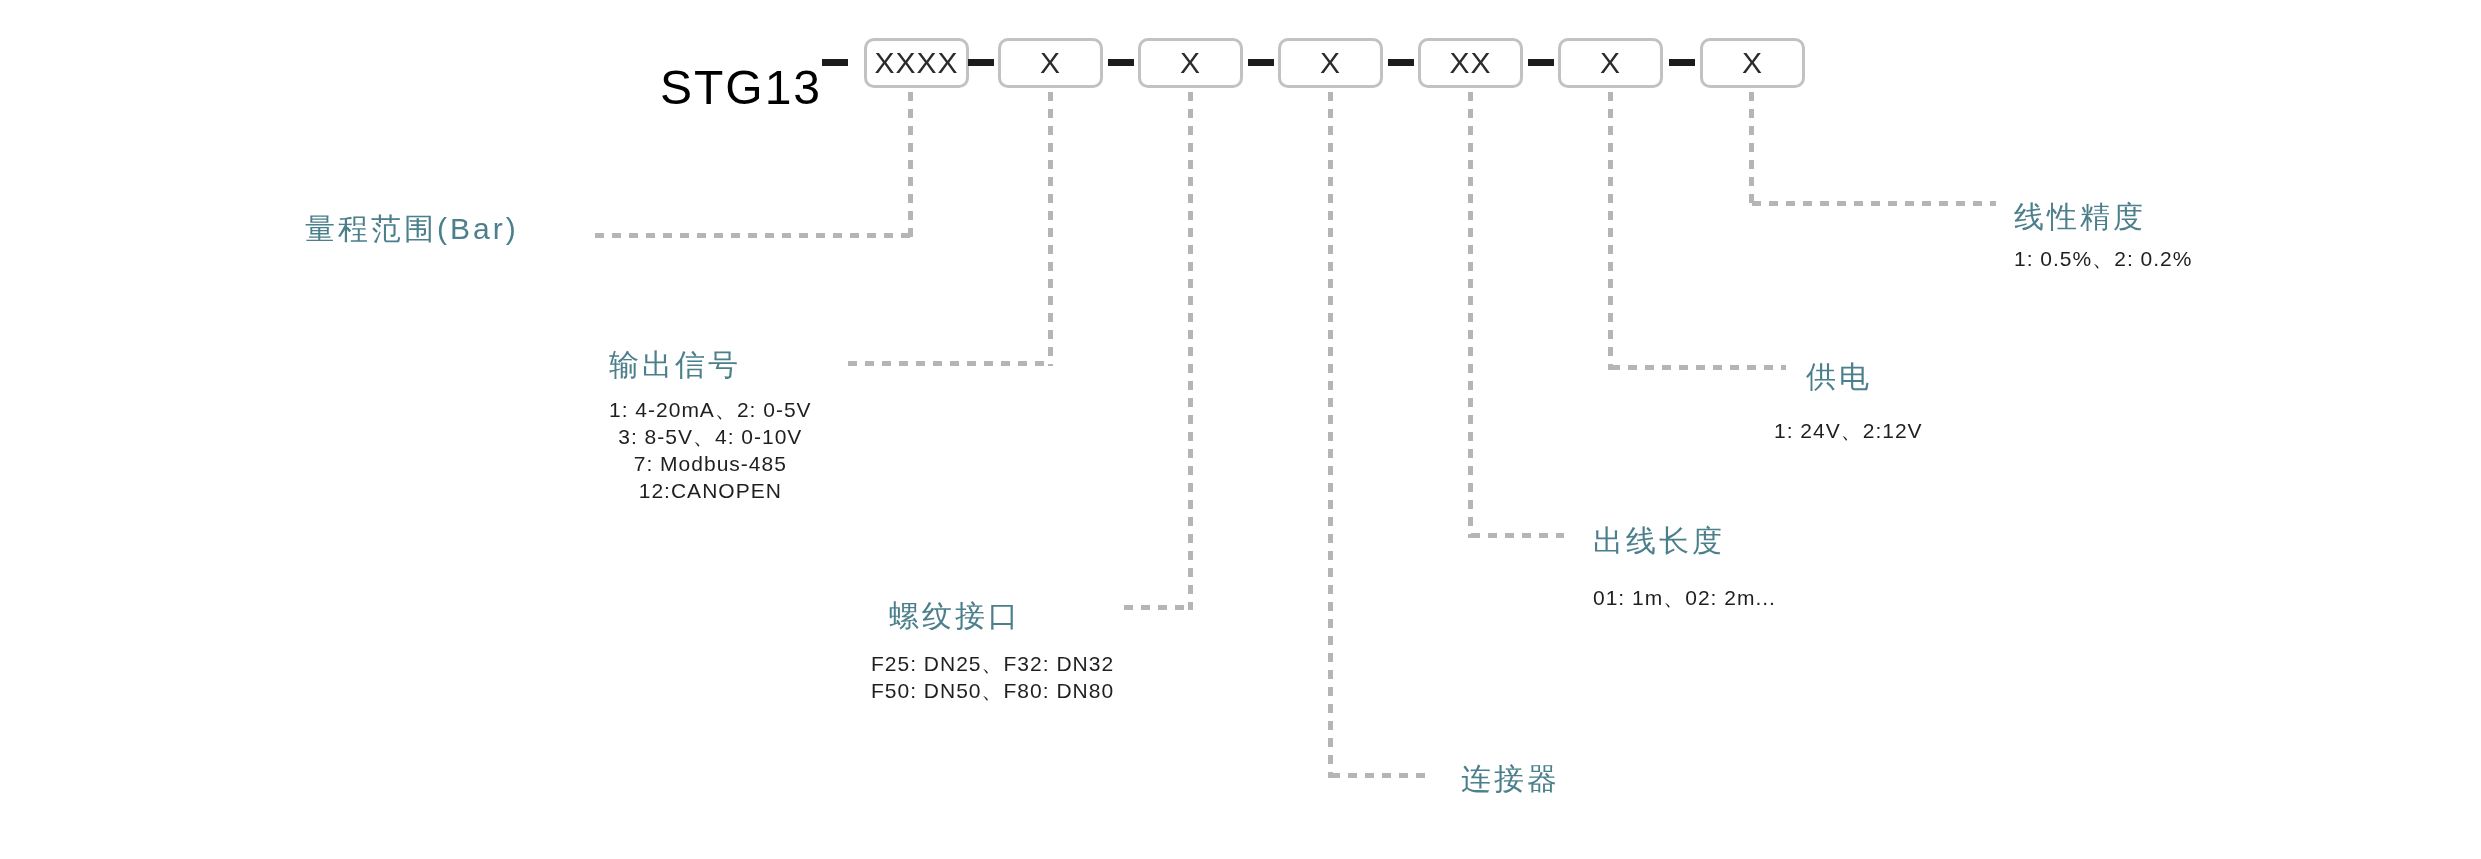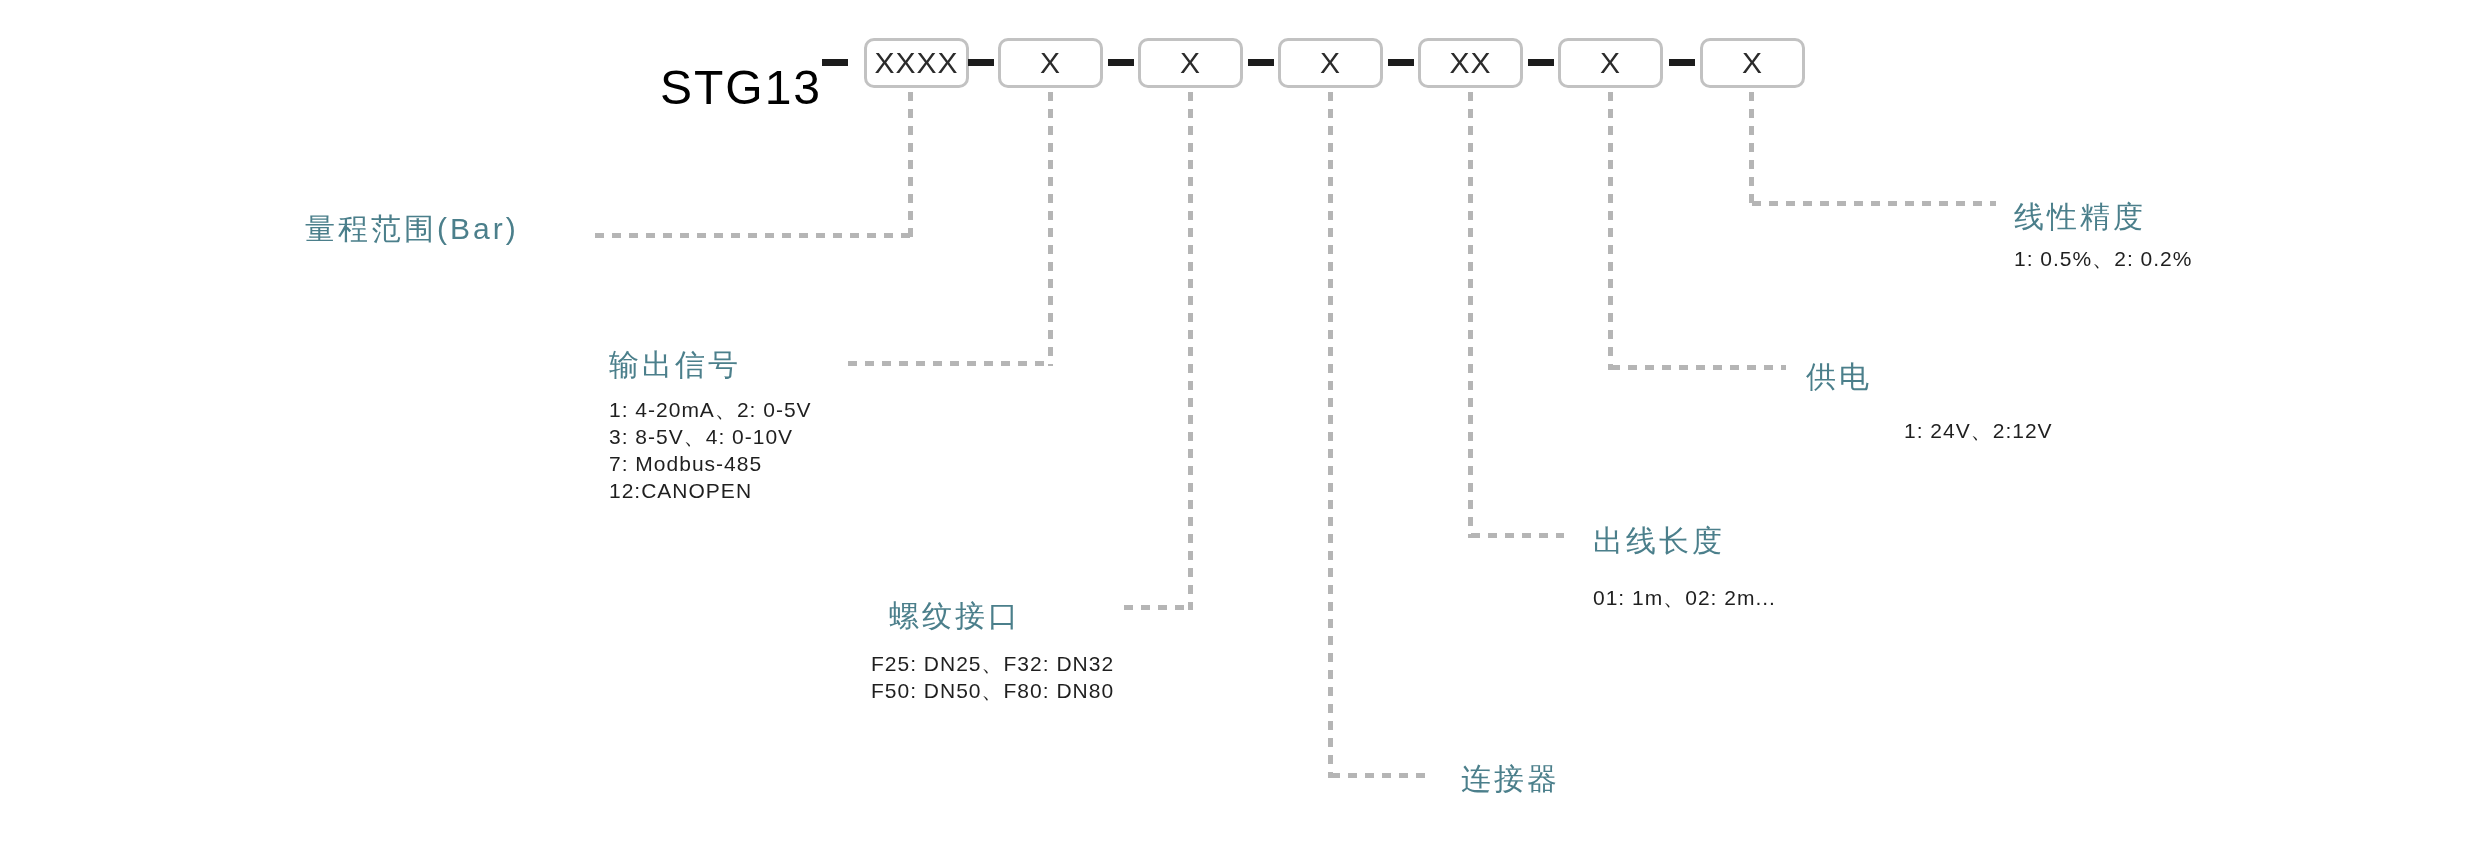--- a/index.html
+++ b/index.html
@@ -94,33 +94,34 @@
     letter-spacing: 3px;
     white-space: nowrap;
   }
   .sec-desc {
     position: absolute;
     font-size: 21px;
     line-height: 27px;
     color: #1f1f1f;
     letter-spacing: 1px;
     white-space: nowrap;
+    text-align: center;
   }
   .s1-label { left:  305px; top: 212px; }
   .s1-desc  { left:  307px; top: 266px; }
   .s2-label { left:  609px; top: 348px; }
   .s2-desc  { left:  609px; top: 396px; }
   .s3-label { left:  889px; top: 599px; }
   .s3-desc  { left:  871px; top: 650px; }
   .s4-label { left: 1461px; top: 762px; }
   .s4-desc  { left: 1461px; top: 820px; }
   .s5-label { left: 1593px; top: 524px; }
   .s5-desc  { left: 1593px; top: 584px; }
   .s6-label { left: 1806px; top: 360px; }
-  .s6-desc  { left: 1904px; top: 417px; }
+  .s6-desc  { left: 1774px; top: 417px; }
   .s7-label { left: 2014px; top: 200px; }
   .s7-desc  { left: 2014px; top: 245px; }
 </style>
 </head>
 <body>
 
 <div class="canvas">
 
   <div class="model-prefix">STG13</div>
 

